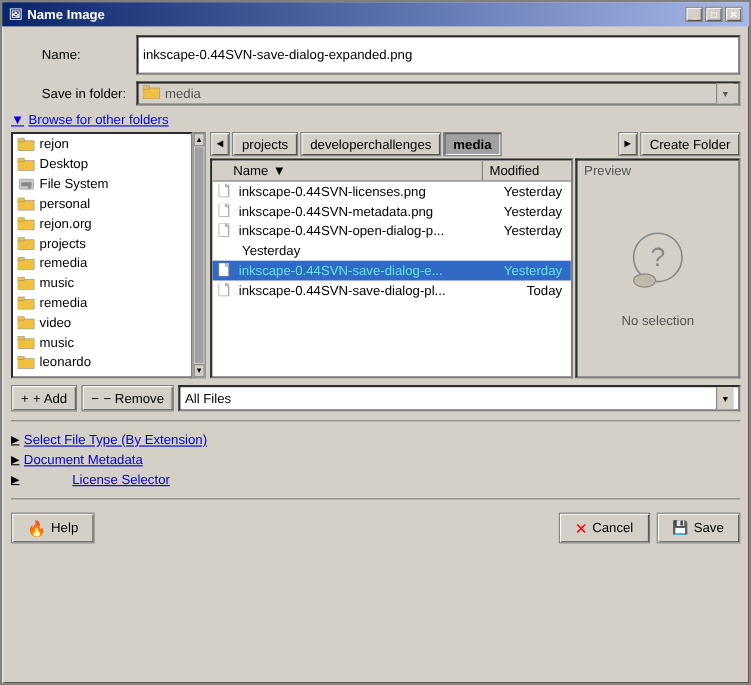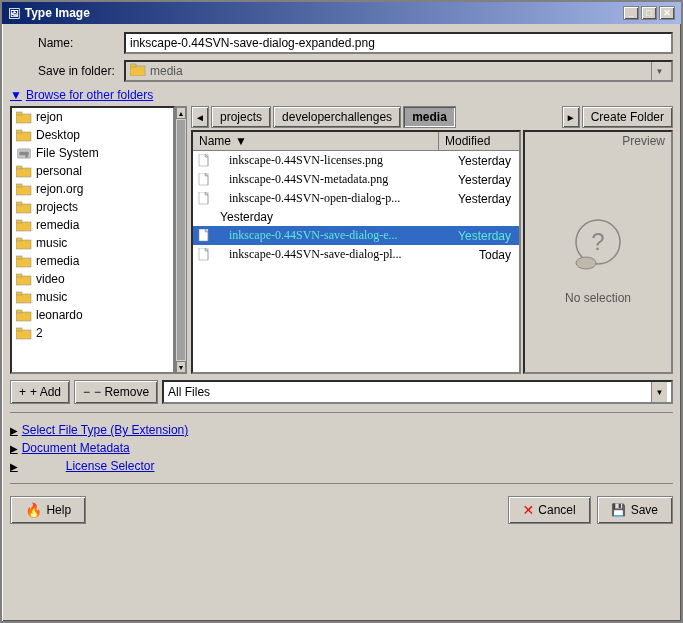--- a/index.html
+++ b/index.html
@@ -61,21 +61,21 @@
       gap: 6px;
     }
     .label {
       font-size: 12px;
       min-width: 80px;
       color: #000;
       margin-left: 28px;
     }
     .text-input {
       flex: 1;
-      height: 22px;
+      height: 36px;
       border: 2px inset #808080;
       background: white;
       padding: 2px 4px;
       font-size: 12px;
       outline: none;
     }
     .save-in-combo {
       flex: 1;
       height: 22px;
       background: #d4d0c8;
@@ -110,21 +110,21 @@
       color: #000;
       font-size: 12px;
     }
     .browse-header span {
       text-decoration: underline;
       color: #0000ee;
     }
     .browser-area {
       display: flex;
       gap: 4px;
-      height: 268px;
+      height: 224px;
     }
     
     .left-panel {
       width: 165px;
       border: 2px inset #808080;
       background: white;
       overflow-y: auto;
       display: flex;
       flex-direction: column;
     }
@@ -232,43 +232,43 @@
     }
     .col-name {
       flex: 1;
       padding: 2px 6px;
       font-size: 12px;
       border-right: 1px solid #808080;
       display: flex;
       align-items: center;
       gap: 4px;
       cursor: pointer;
+      margin-left: 13px;
     }
     .col-modified {
       width: 80px;
       padding: 2px 6px;
       font-size: 12px;
       cursor: pointer;
     }
     .file-row {
       display: flex;
       align-items: center;
       padding: 2px 4px;
       cursor: pointer;
       font-size: 12px;
     }
     .file-row.selected { background: #316ac5; color: #5eead4; }
     .file-cell-name {
       flex: 1;
       display: flex;
       align-items: center;
-      gap: 16px;
+      gap: 4px;
       overflow: hidden;
       white-space: nowrap;
-      font-family: Liberation Serif, serif;
     }
     .file-cell-modified {
       width: 80px;
       text-align: right;
       padding-right: 4px;
       white-space: nowrap;
     }
     .file-icon {
       width: 16px;
       height: 14px;
@@ -277,21 +277,20 @@
       justify-content: center;
       flex-shrink: 0;
     }
     
     .preview-panel {
       width: 150px;
       border: 2px inset #808080;
       background: #d4d0c8;
       display: flex;
       flex-direction: column;
-      text-align: right;
     }
     .preview-label {
       padding: 2px 6px;
       font-size: 12px;
       color: #555;
     }
     .preview-content {
       flex: 1;
       display: flex;
       flex-direction: column;
@@ -417,21 +416,21 @@
     .file-svg { width: 14px; height: 14px; }
   </style>
 </head>
 <body>
 
 <div class="window">
 
   <div class="titlebar">
     <div style="display:flex;align-items:center;gap:4px;">
       <span style="font-size:10px;">🖼</span>
-      <span>Type Image</span>
+      <span>Name Image</span>
     </div>
     <div class="titlebar-buttons">
       <div class="titlebar-btn">_</div>
       <div class="titlebar-btn">□</div>
       <div class="titlebar-btn">✕</div>
     </div>
   </div>
 
   <div class="content">
 

